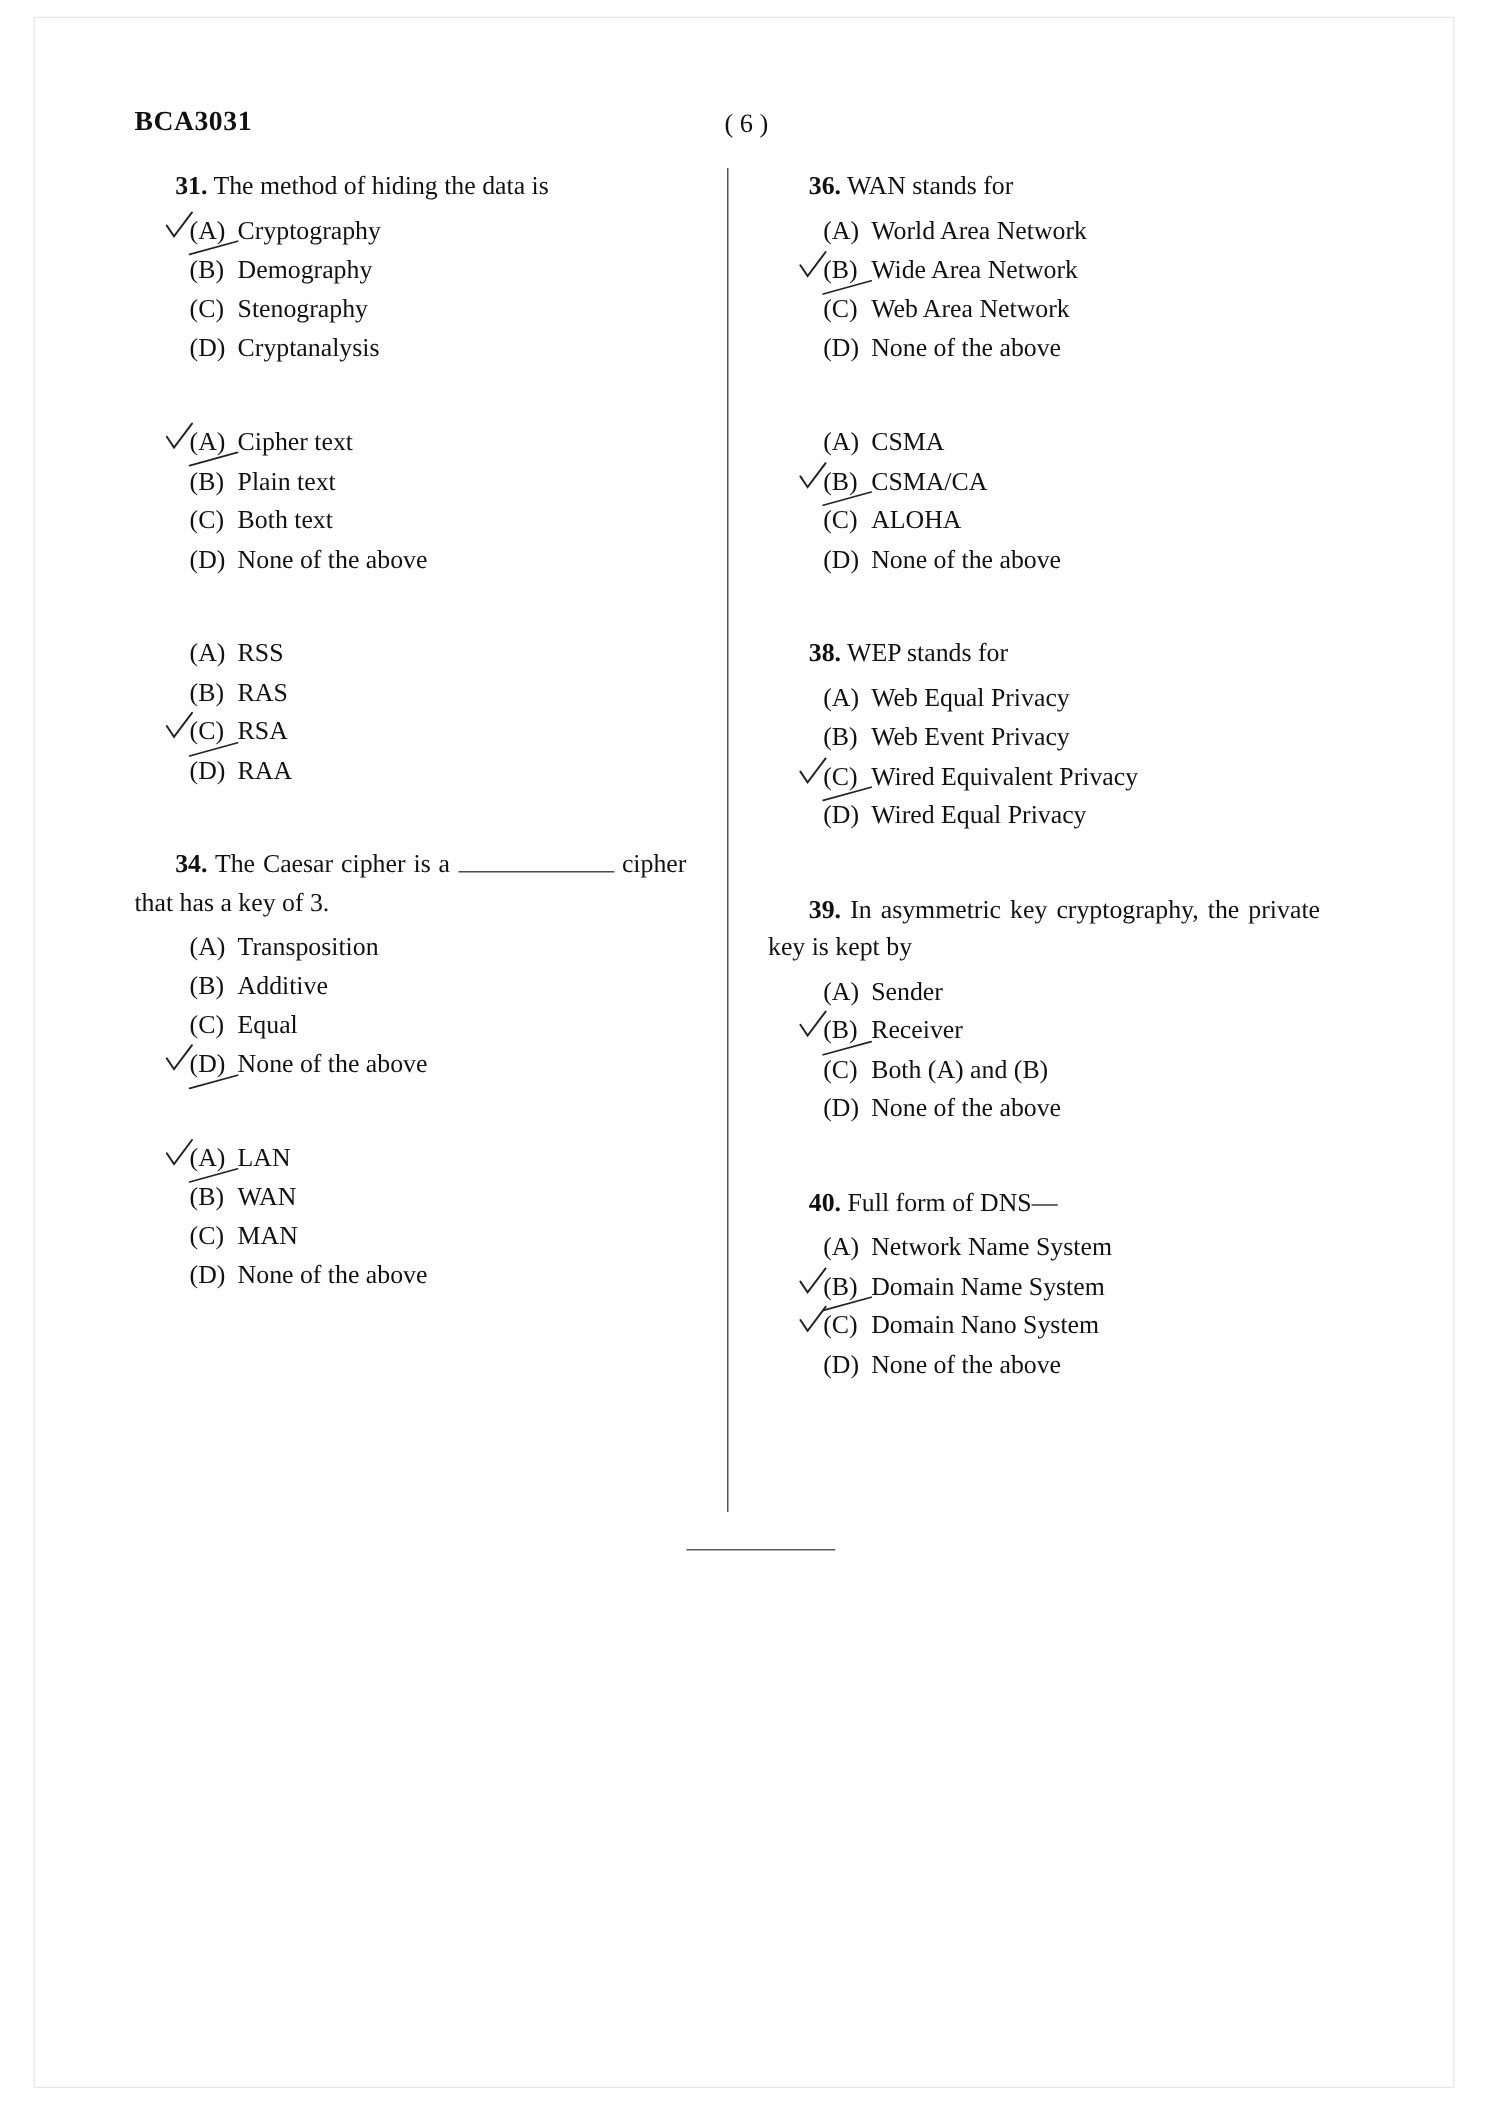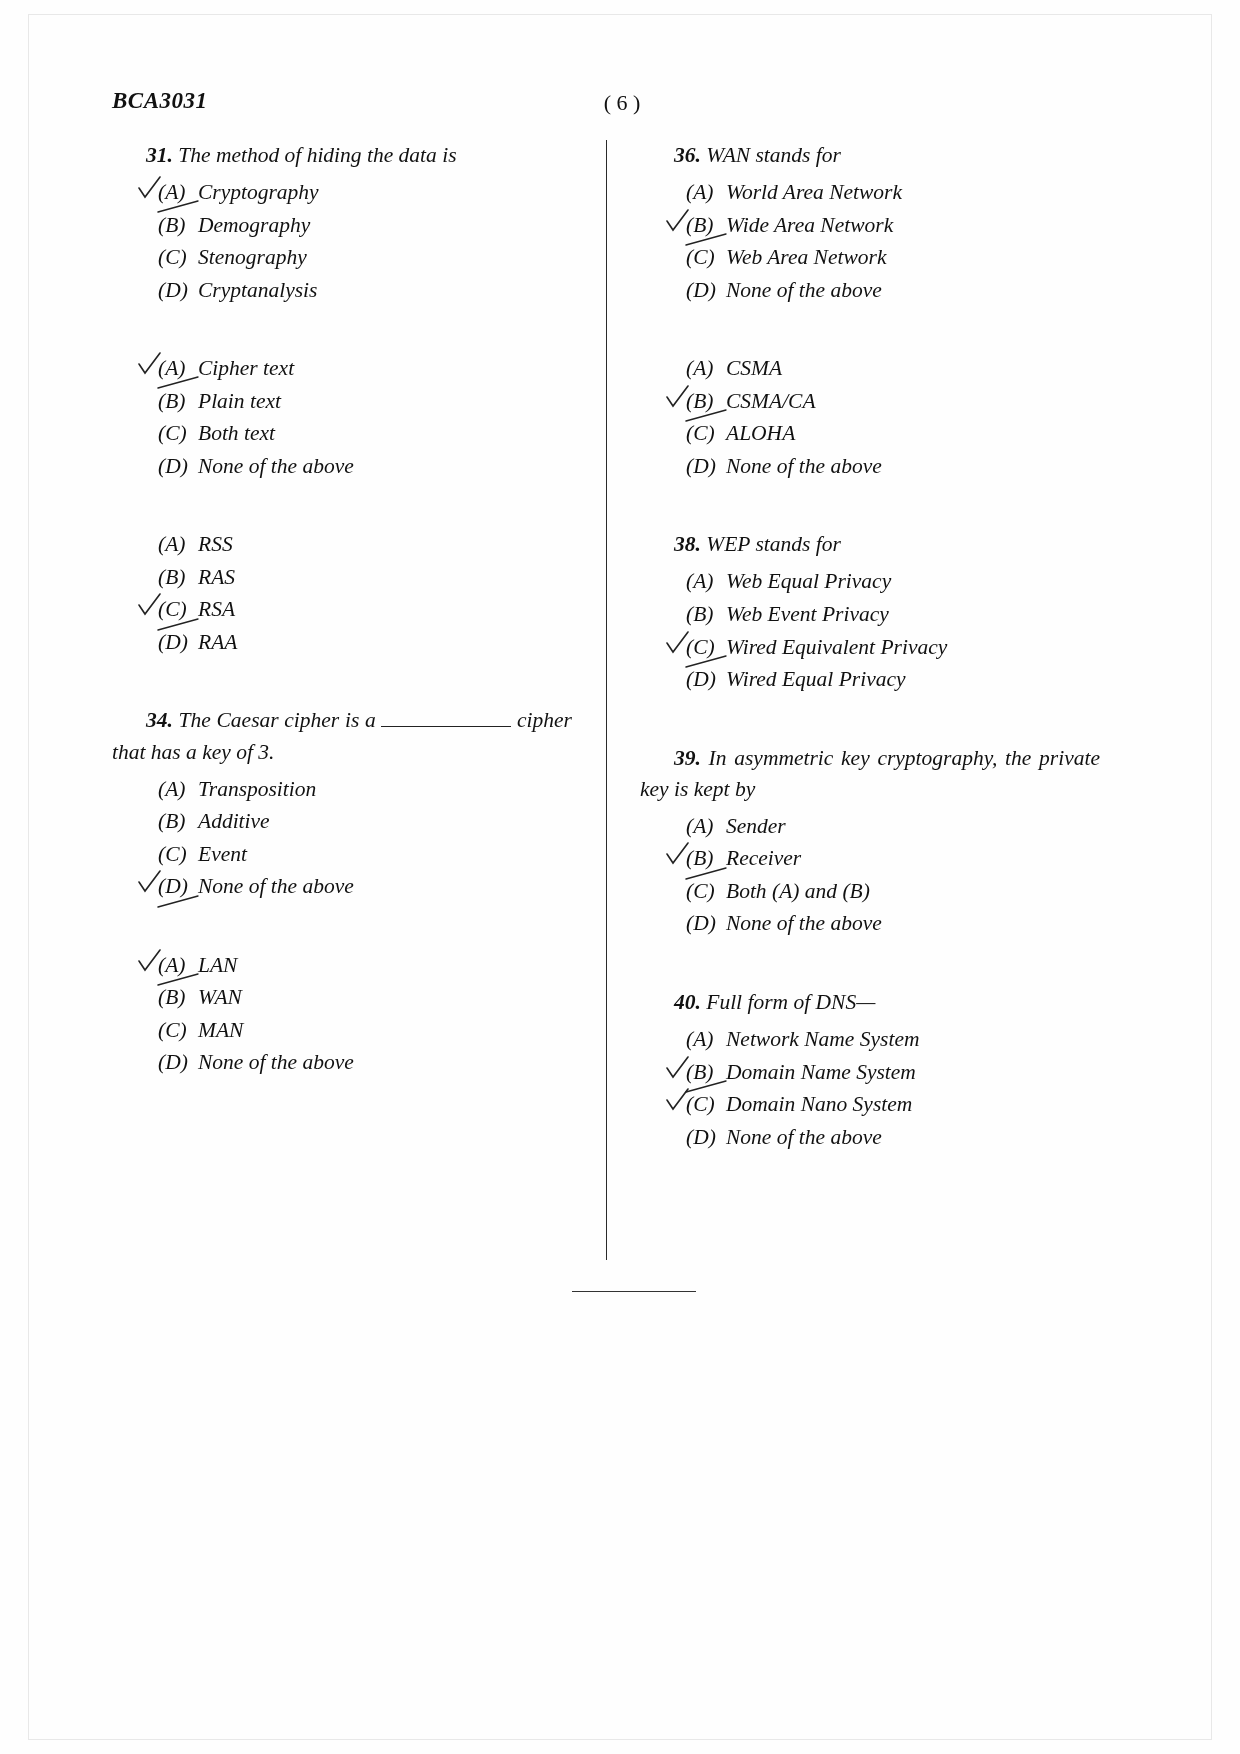--- a/index.html
+++ b/index.html
@@ -31,21 +31,20 @@
   }
   .header {
     position: absolute;
     left: 112px; top: 88px;
     width: 1020px;
     height: 34px;
   }
   .code {
     position: absolute;
     left: 0; top: 0;
-    font-style: italic;
     font-weight: bold;
     font-size: 23px;
     letter-spacing: 0.5px;
     text-align: center;
   }
   .pageno {
     position: absolute;
     left: 0; top: 2px;
     width: 1020px;
     text-align: center;
@@ -69,21 +68,20 @@
     position: absolute;
     left: 494px;
     top: 0px;
     width: 1px;
     height: 1120px;
     background: #2a2a2a;
   }
   .qblock {
     position: relative;
     margin-bottom: 0px;
-    font-style: italic;
   }
   .qtext {
     font-size: 21.5px;
     line-height: 1.45;
     text-align: justify;
     text-indent: 34px;
     margin: 0 0 6px 0;
   }
   .qnum {
     font-weight: bold;
@@ -196,21 +194,21 @@
                 </svg></span><span class="lab">(C)</span><span>RSA</span></li>
             <li class="opt"><span class="lab">(D)</span><span>RAA</span></li>
           </ul>
           <div class="gap-lg"></div>
         </div>
         <div class="qblock">
           <p class="qtext"><span class="qnum">34.</span> <span>The Caesar cipher is a</span> <span class="blank" style="width: 130px;"></span> <span>cipher that has a key of 3.</span></p>
           <ul class="opts">
             <li class="opt"><span class="lab">(A)</span><span>Transposition</span></li>
             <li class="opt"><span class="lab">(B)</span><span>Additive</span></li>
-            <li class="opt"><span class="lab">(C)</span><span>Event</span></li>
+            <li class="opt"><span class="lab">(C)</span><span>Equal</span></li>
             <li class="opt"><span class="tick">
                 <svg width="26" height="26" viewBox="0 0 26 26">
                   <path d="M3 13 L9 22 L24 2" stroke="#222" stroke-width="1.6" fill="none" stroke-linecap="round"></path>
                 </svg>
               </span><span class="strike"><svg width="44" height="14" viewBox="0 0 44 14">
                   <path d="M2 12 L42 1" stroke="#222" stroke-width="1.4" fill="none" stroke-linecap="round"></path>
                 </svg></span><span class="lab">(D)</span><span>None of the above</span></li>
           </ul>
           <div class="gap-lg"></div>
         </div>

